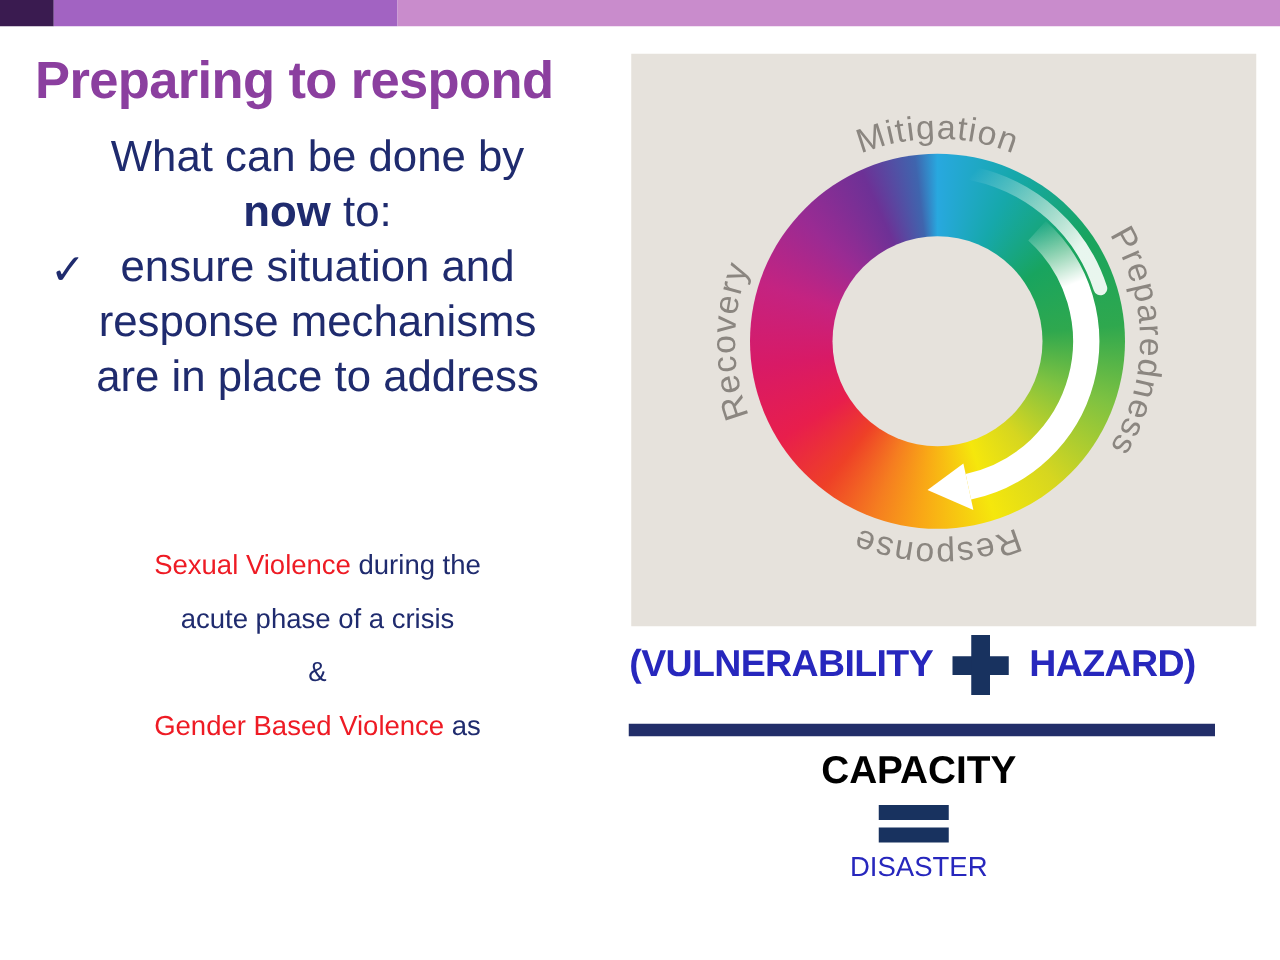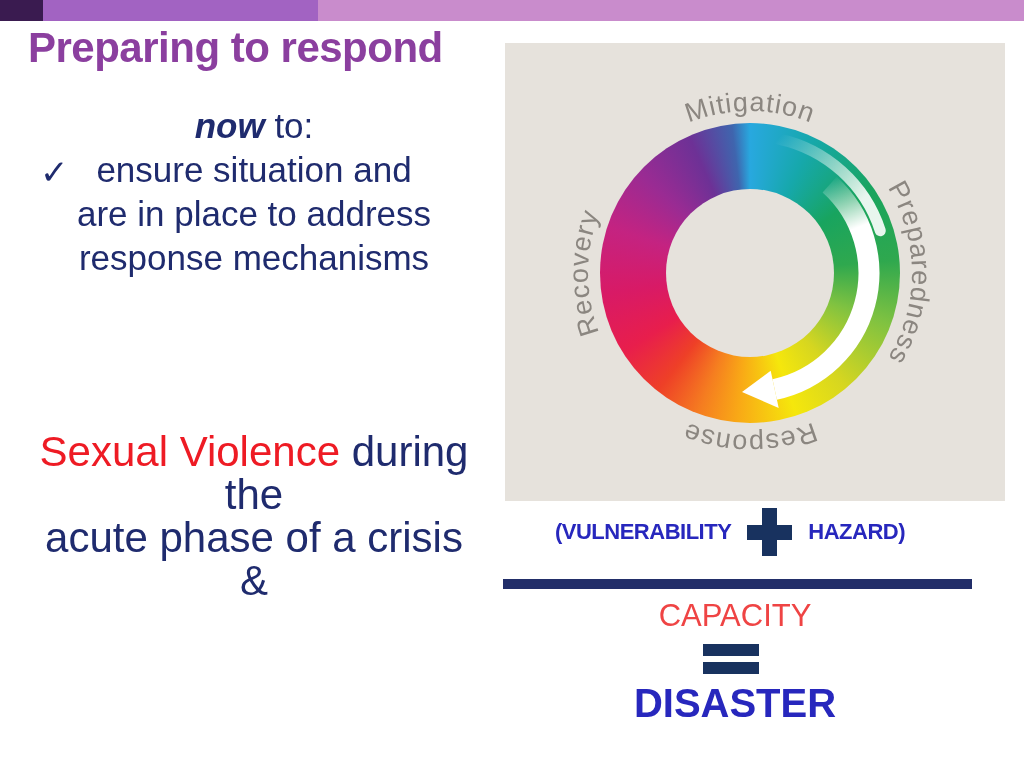--- a/index.html
+++ b/index.html
@@ -7,82 +7,84 @@
   body { font-family:"Liberation Sans", sans-serif; background:#ffffff; }
   .slide { position:relative; width:1024px; height:768px; background:#ffffff; overflow:hidden; }
 
   
   .bar { position:absolute; top:0; height:21px; }
   .bar-dark  { left:0;   width:43px;  background:#3a1b50; }
   .bar-med   { left:43px; width:275px; background:#a263c2; }
   .bar-light { left:318px; width:706px; background:#c98ccc; }
 
   
-  .title { position:absolute; left:28px; top:24px; width:470px;
+  .title { position:absolute; left:28px; top:40px; width:470px;
            font-size:42px; font-weight:bold; color:#8b3f9f; letter-spacing:-0.5px; }
 
   
   .block1 { position:absolute; left:18px; top:104px; width:472px; text-align:center;
             color:#1f2b6e; font-size:35px; line-height:44px; }
-  .now-word { font-weight:bold; font-style:italic; }
+  .now-word { font-weight:bold; }
   .bullet { position:relative; }
   .check { position:absolute; left:22px; top:2px; font-size:34px; color:#1f2b6e; }
 
   .block2 { position:absolute; left:18px; top:430px; width:472px; text-align:center;
-            color:#1f2b6e; font-size:42px; line-height:43px; }
+            color:#1f2b6e; font-size:22px; line-height:43px; }
   .red { color:#ee1b24; }
 
   
   .diagram { position:absolute; left:505px; top:43px; width:500px; height:458px; background:#e6e2dc; }
   .ring { position:absolute; left:95px; top:80px; width:300px; height:300px; border-radius:50%; }
   .ring-hole { position:absolute; left:161px; top:146px; width:168px; height:168px;
                border-radius:50%; background:#e6e2dc; }
   .diagram svg { position:absolute; left:0; top:0; }
   .ring-label { font-family:"Liberation Sans", sans-serif; font-size:27px; fill:#8b8680; letter-spacing:1px; }
 
   
   .formula-top { position:absolute; left:490px; top:508px; width:480px;
                  display:flex; justify-content:center; align-items:center; gap:16px;
-                 color:#2727bd; font-weight:bold; font-size:22px; letter-spacing:-0.5px; white-space:nowrap; }
+                 color:#2727bd; font-weight:bold; font-size:30px; letter-spacing:-0.5px; white-space:nowrap; }
   .plus { position:relative; width:45px; height:48px; flex:0 0 auto; }
   .plus .h { position:absolute; left:0; top:17px; width:45px; height:15px; background:#18325f; }
   .plus .v { position:absolute; left:15px; top:0; width:15px; height:48px; background:#18325f; }
   .frac-bar { position:absolute; left:503px; top:579px; width:469px; height:10px; background:#222e69; }
   .capacity { position:absolute; left:505px; top:598px; width:460px; text-align:center;
-              font-size:31px; font-weight:normal; color:#ef4444; }
+              font-size:31px; font-weight:bold; color:#000000; }
   .equals { position:absolute; left:703px; top:644px; width:56px; }
   .equals .eq-bar { width:56px; height:12px; background:#18325f; margin-bottom:6px; }
   .disaster { position:absolute; left:505px; top:681px; width:460px; text-align:center;
-              font-size:40px; font-weight:bold; color:#2727bd; }
+              font-size:22px; font-weight:normal; color:#2727bd; }
 </style>
 </head>
 <body>
 
 <div class="slide">
 
   <div class="bar bar-dark"></div>
   <div class="bar bar-med"></div>
   <div class="bar bar-light"></div>
 
   <h1 class="title">Preparing to respond</h1>
 
   <div class="block1">
+    <div>What can be done by</div>
     <div><span class="now-word">now</span><span> to:</span></div>
     <div class="bullet">
       <span class="check">✓</span>
       <div>ensure situation and</div>
+      <div>response mechanisms</div>
       <div>are in place to address</div>
-      <div>response mechanisms</div>
     </div>
   </div>
 
   <div class="block2">
     <div><span class="red">Sexual Violence</span><span> during the</span></div>
     <div>acute phase of a crisis</div>
     <div>&amp;</div>
+    <div><span class="red">Gender Based Violence</span><span> as</span></div>
   </div>
 
   <div class="diagram">
     <div class="ring" style="background: conic-gradient(rgb(40, 168, 223) 0deg, rgb(22, 168, 171) 25deg, rgb(24, 164, 95) 55deg, rgb(47, 168, 78) 85deg, rgb(127, 194, 65) 110deg, rgb(214, 214, 32) 140deg, rgb(245, 231, 12) 162deg, rgb(249, 168, 22) 185deg, rgb(245, 125, 32) 200deg, rgb(238, 64, 39) 218deg, rgb(232, 30, 76) 238deg, rgb(216, 26, 102) 262deg, rgb(196, 35, 129) 288deg, rgb(154, 43, 147) 312deg, rgb(109, 49, 150) 336deg, rgb(63, 101, 174) 353deg, rgb(40, 168, 223) 360deg);"></div>
     <div class="ring-hole"></div>
     <svg width="500" height="458" viewBox="0 0 500 458">
       <defs>
         <linearGradient id="fadeMain" gradientUnits="userSpaceOnUse" x1="325" y1="135" x2="362" y2="230">
           <stop offset="0" stop-color="#ffffff" stop-opacity="0"></stop>
           <stop offset="0.55" stop-color="#ffffff" stop-opacity="1"></stop>

